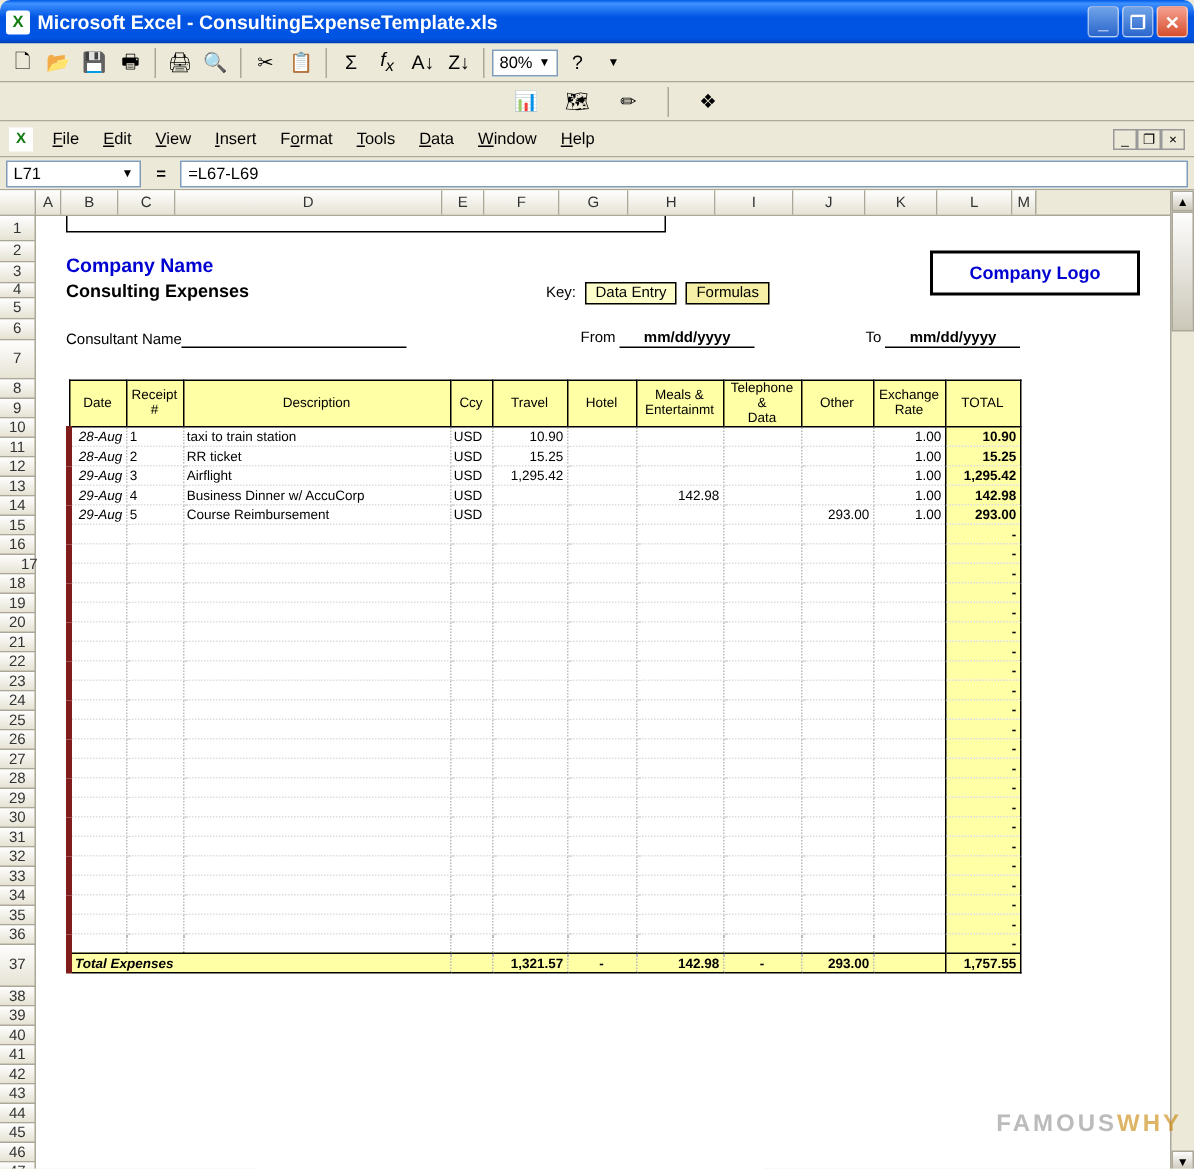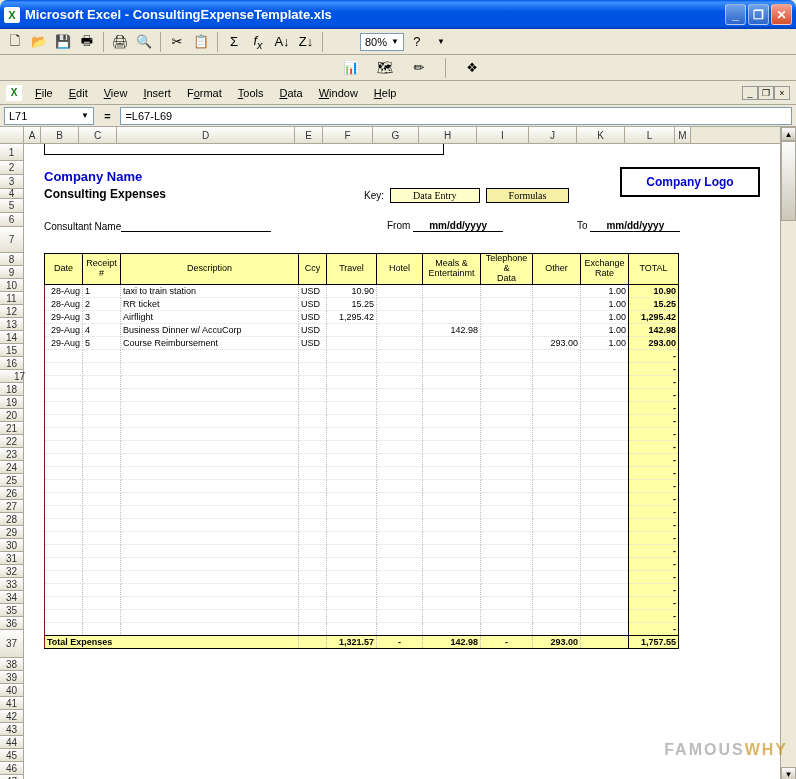--- a/index.html
+++ b/index.html
@@ -11,21 +11,21 @@
 .titlebar .title-text { flex: 1; }
 .winbtns { display: flex; gap: 2px; }
 .winbtn { width: 21px; height: 21px; border-radius: 3px; display: flex; align-items: center; justify-content: center; color: white; font-weight: bold; font-size: 12px; border: 1px solid rgba(255,255,255,0.5); }
 .winbtn.min, .winbtn.max { background: linear-gradient(to bottom, #6fa3e8, #2b66cc); }
 .winbtn.close { background: linear-gradient(to bottom, #f5a090, #d64f2f); }
 
 
 .toolbar { background: #ece9d8; border-bottom: 1px solid #aca899; padding: 2px 4px; display: flex; align-items: center; gap: 2px; height: 26px; }
 .tbtn { width: 22px; height: 22px; display: flex; align-items: center; justify-content: center; border: 1px solid transparent; cursor: pointer; font-size: 13px; }
 .tsep { width: 1px; height: 20px; background: #aca899; margin: 0 3px; }
-.zoom-box { border: 1px solid #7f9db9; background: white; padding: 1px 4px; font-size: 11px; display: flex; align-items: center; height: 18px; margin-left: 32px; }
+.zoom-box { border: 1px solid #7f9db9; background: white; padding: 1px 4px; font-size: 11px; display: flex; align-items: center; height: 18px; }
 .zoom-box .dd { margin-left: 4px; font-size: 8px; }
 .toolbar2 { justify-content: flex-start; gap:12px; padding-left:340px;}
 .menubar { background: #ece9d8; border-bottom: 1px solid #aca899; padding: 2px 6px; display: flex; align-items: center; gap: 2px; height: 24px; font-size: 11px; }
 .menubar .app-icon-sm{width:16px;height:16px;background:#fff;display:inline-flex;align-items:center;justify-content:center;color:#107c10;font-weight:bold;font-size:10px;margin-right:4px;}
 .menu-item { padding: 2px 7px; cursor: pointer; }
 .menu-item u { text-decoration: underline; }
 .menubar .mdi-btns { margin-left: auto; display: flex; gap: 0; }
 .mdi-btn { width: 16px; height: 14px; border: 1px solid #999; background: #ece9d8; font-size: 9px; display: flex; align-items: center; justify-content: center; cursor: pointer; }
 
 
@@ -43,37 +43,37 @@
 .corner { width: 24px; height: 17px; background: linear-gradient(to bottom, #fefefe, #e6e3d4); border-right: 1px solid #aca899; border-bottom: 1px solid #aca899; }
 
 .sheet { position: relative; flex: 1; overflow: hidden; }
 
 
 .content { position: absolute; left: 0; top: 17px; width: 752px; font-size: 10px; color: #000; }
 .company-name { color: #0000d0; font-weight: bold; font-size: 13px; position: absolute; left: 20px; top: 8px; }
 .subtitle { font-weight: bold; font-size: 12px; position: absolute; left: 20px; top: 26px; }
 .logo-box { position: absolute; right: 16px; top: 6px; width: 140px; height: 30px; border: 2px solid #000; display: flex; align-items: center; justify-content: center; color: #0000d0; font-weight: bold; font-size: 12px; }
 .key-area { position: absolute; left: 340px; top: 27px; display: flex; align-items: center; gap: 6px; font-size: 10px; }
-.key-box { border: 1px solid #000; padding: 1px 22px; font-size: 10px; font-family: Liberation Serif, serif; }
+.key-box { border: 1px solid #000; padding: 1px 6px; font-size: 10px; }
 .key-box.de { background: #ffffcc; }
 .key-box.fm { background: #f5f0a6; }
 .row-labels { position: absolute; left: 20px; top: 59px; font-size: 10px; display:flex; align-items:center;}
 .underline-field { border-bottom: 1px solid #000; display: inline-block; min-width: 150px; }
 .from-to { position: absolute; top: 59px; font-size: 10px; padding-left: 43px; }
 
 
 .exp-table { position: absolute; left: 20px; top: 92px; border-collapse: collapse; font-size: 9px; }
 .exp-table th, .exp-table td { border: 1px dotted #888; padding: 0 2px; height: 13px; vertical-align: middle; }
 .exp-table th { background: #ffffa6; border: 1px solid #000; font-weight: normal; text-align: center; height:26px; line-height:1.1;}
 .exp-table .total-col { background: #ffffa6; font-weight: bold; text-align: right; border-left:1px solid #000; border-right:1px solid #000;}
 .exp-table .num { text-align: right; }
 .exp-table .ctr { text-align: center; }
 .exp-table tr.totals td { background: #ffffa6; border-top: 1px solid #000; border-bottom: 1px solid #000; font-weight: bold; }
 .exp-table td { border-left:1px dotted #bbb; border-right:1px dotted #bbb; border-top:none; border-bottom:1px dotted #ddd;}
-.exp-table td:first-child{border-left:1px solid #7f1d1d;}
+.exp-table td:first-child{border-left:4px solid #7f1d1d;font-style:italic;}
 .exp-table .total-col{border-right:1px solid #000;}
 
 
 .auth-box { position: absolute; left: 20px; bottom: 6px; border: 1px solid #000; width: 400px; font-size: 9px; }
 .auth-box .arow { display: flex; height: 22px; align-items:flex-start;}
 .vscroll { width: 16px; background: #ece9d8; border-left: 1px solid #aca899; position: relative; }
 .vscroll .arr { position: absolute; left: 0; right: 0; height: 14px; background: linear-gradient(to bottom,#fdfdfd,#cbc7b8); border:1px solid #aca899;display:flex;align-items:center;justify-content:center;font-size:8px;}
 .vscroll .thumb { position: absolute; left: 0; right: 0; top: 14px; height: 80px; background: linear-gradient(to bottom,#fdfdfd,#cbc7b8); border:1px solid #aca899;}
 
 .watermark { position: absolute; right: 8px; bottom: 20px; font-size: 16px; font-weight: bold; letter-spacing: 2px; color: rgba(120,120,120,0.5); font-family: Arial; }

